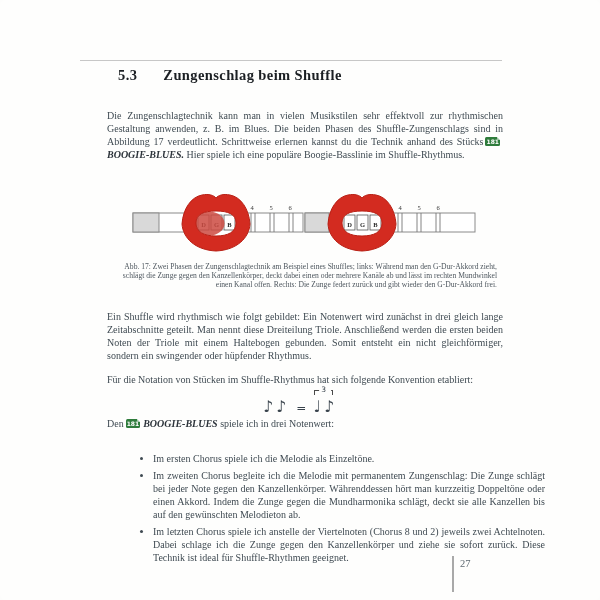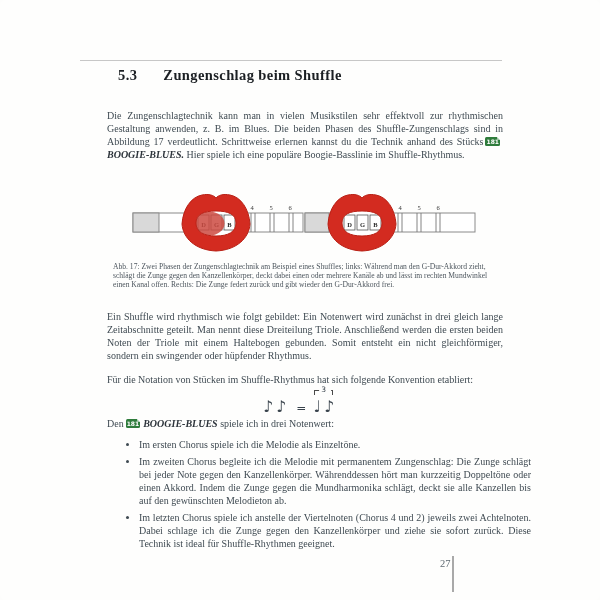--- a/index.html
+++ b/index.html
@@ -14,36 +14,36 @@
   .p2{top:300px;}
   .p3{top:363px;width:420px;text-align:left;}
   .badge{display:inline-block;position:relative;min-width:12px;height:9px;background:#2f7c3c;color:#fff;
          font:bold 6px/9px "DejaVu Sans",sans-serif;text-align:center;border-radius:1.5px;
          padding:0 1px;margin:0 3px 0 2px;vertical-align:1px;}
   .badge::after{content:"";position:absolute;top:0;right:0;width:0;height:0;
                 border-left:3px solid #9cc2a4;border-top:3px solid #fefefd;}
   .track{font-weight:bold;font-style:italic;color:#2d343b;font-family:Liberation Serif, serif;}
   .figure{position:absolute;left:0;top:0;}
   .caption{position:absolute;left:113px;top:262px;width:384px;font-size:7.6px;line-height:9px;
-           text-align:left;color:#4d565e;}
+           text-align:right;color:#4d565e;}
   .notation{position:absolute;left:0;top:387px;width:600px;display:flex;justify-content:center;
             align-items:flex-end;gap:7px;font-family:"DejaVu Sans",sans-serif;color:#39434c;}
   .notes{font-size:16px;letter-spacing:3px;line-height:20px;}
   .eq{font-size:12px;line-height:12px;margin-bottom:3px;letter-spacing:0;}
   .triplet{position:relative;margin-top:10px;}
   .tbracket{position:absolute;left:1px;right:4px;top:-7px;height:4px;
             border:1px solid #4a4a4a;border-bottom:none;}
   .tnum{position:absolute;top:-11px;left:50%;transform:translateX(-50%);
         background:#fefefd;padding:0 2px;font-size:7.5px;line-height:8px;color:#39434c;}
   .chorus-intro{position:absolute;left:107px;top:417px;width:400px;font-size:10px;line-height:13px;}
-  ul.chorus{position:absolute;left:124px;top:438px;width:392px;margin:0;padding:0 0 0 15px;}
+  ul.chorus{position:absolute;left:124px;top:438px;width:392px;margin:14px;padding:0 0 0 15px;}
   ul.chorus li{font-size:10px;line-height:13px;text-align:justify;color:#3f4a52;
                margin:0 0 4px 0;hyphens:auto;}
   .footrule{position:absolute;left:452px;top:556px;width:2px;height:36px;background:#a9a9a9;}
-  .pagenum{position:absolute;left:440px;top:558px;font-size:10.5px;color:#5f6a72;}
+  .pagenum{position:absolute;left:460px;top:558px;font-size:10.5px;color:#5f6a72;}
   svg .holeletter{font:bold 6.5px "Liberation Serif",serif;fill:#2e2e2e;}
   svg .holenum{font:6.5px "Liberation Serif",serif;fill:#3a3a3a;}
 </style>
 </head>
 <body>
 
 <div id="page">
 
   <div class="toprule"></div>
 
@@ -136,19 +136,19 @@
       <span class="tnum">3</span>
       <span>♩♪</span>
     </span>
   </div>
 
   <div class="chorus-intro"><span>Den</span><span class="badge">181</span><span class="track">BOOGIE-BLUES</span> <span>spiele ich in drei Notenwert:</span></div>
 
   <ul class="chorus">
     <li>Im ersten Chorus spiele ich die Melodie als Einzeltöne.</li>
     <li>Im zweiten Chorus begleite ich die Melodie mit permanentem Zungenschlag: Die Zunge schlägt bei jeder Note gegen den Kanzellenkörper. Währenddessen hört man kurzzeitig Doppeltöne oder einen Akkord. Indem die Zunge gegen die Mundharmonika schlägt, deckt sie alle Kanzellen bis auf den gewünschten Melodieton ab.</li>
-    <li>Im letzten Chorus spiele ich anstelle der Viertelnoten (Chorus 4 und 2) jeweils zwei Achtelnoten. Dabei schlage ich die Zunge gegen den Kanzellenkörper und ziehe sie sofort zurück. Diese Technik ist ideal für Shuffle-Rhythmen geeignet.</li>
+    <li>Im letzten Chorus spiele ich anstelle der Viertelnoten (Chorus 8 und 2) jeweils zwei Achtelnoten. Dabei schlage ich die Zunge gegen den Kanzellenkörper und ziehe sie sofort zurück. Diese Technik ist ideal für Shuffle-Rhythmen geeignet.</li>
   </ul>
 
   <div class="footrule"></div>
   <div class="pagenum">27</div>
 
 </div>
 
 </body></html>

